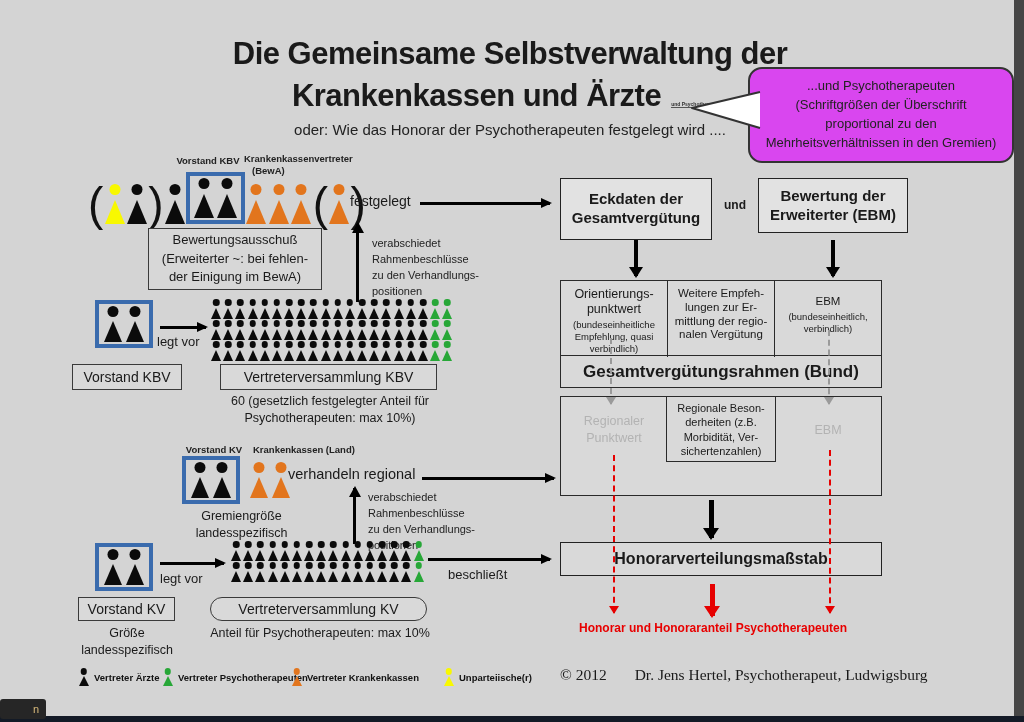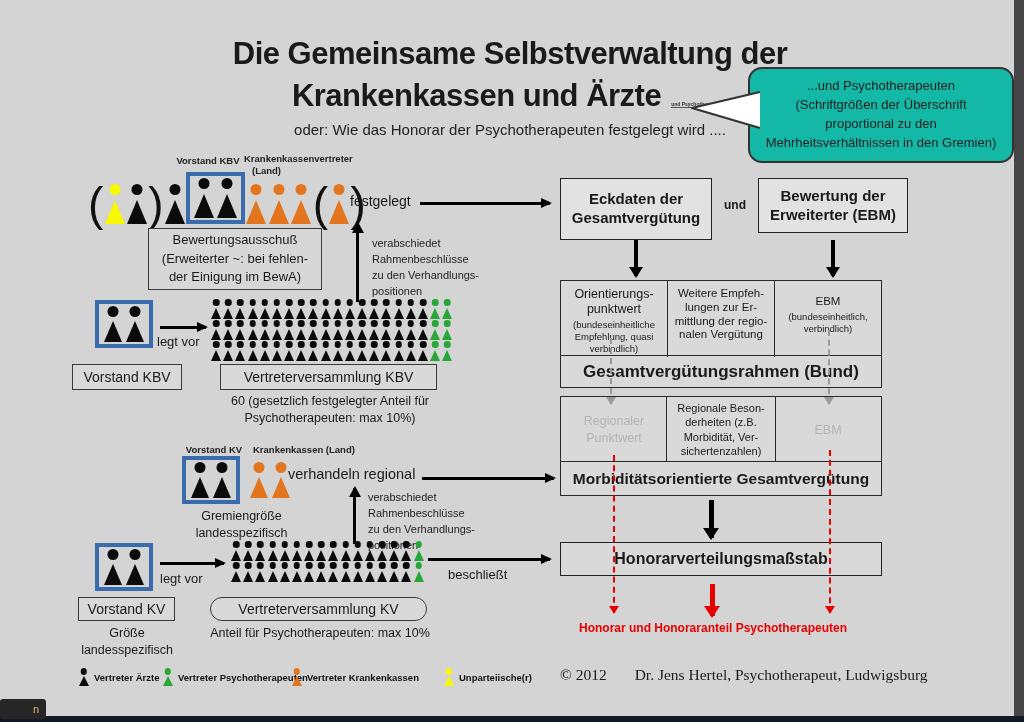--- a/index.html
+++ b/index.html
@@ -10,21 +10,21 @@
   
   #right-strip{left:1014px;top:0;width:10px;height:722px;background:#454545;}
   #bottom-strip{left:0;top:716px;width:1024px;height:6px;background:#131a26;}
   #corner-chip{left:0;top:699px;width:46px;height:20px;background:#262626;border-radius:3px;color:#d7b97a;font-size:11px;line-height:20px;text-align:right;padding-right:7px;box-sizing:border-box;}
   
   #title-1{left:150px;top:36px;width:720px;font-size:31px;font-weight:700;text-align:center;letter-spacing:-.5px;}
   #title-2{left:150px;top:78px;width:720px;font-size:31px;font-weight:700;text-align:center;letter-spacing:-.5px;}
   #title-tiny{font-size:5px;font-weight:700;color:#333;vertical-align:baseline;margin-left:10px;border-bottom:1px solid #555;letter-spacing:0;}
   #subtitle{left:150px;top:121px;width:720px;font-size:15px;text-align:center;color:#222;}
   
-  #callout{left:748px;top:67px;width:266px;height:96px;background:#14b8a6;border:2px solid #333;border-radius:14px;box-sizing:border-box;display:flex;flex-direction:column;justify-content:center;text-align:center;font-size:13px;line-height:1.45;color:#222;z-index:6;}
+  #callout{left:748px;top:67px;width:266px;height:96px;background:#d946ef;border:2px solid #333;border-radius:14px;box-sizing:border-box;display:flex;flex-direction:column;justify-content:center;text-align:center;font-size:13px;line-height:1.45;color:#222;z-index:6;}
   #callout-tail{left:690px;top:86px;width:72px;height:52px;z-index:7;}
   
   .person{position:relative;display:inline-block;vertical-align:bottom;}
   .person::before{content:"";position:absolute;left:50%;top:0;transform:translateX(-50%);border-radius:50%;background:var(--pc);}
   .person::after{content:"";position:absolute;left:50%;bottom:0;transform:translateX(-50%);width:0;height:0;border-style:solid;border-color:transparent;border-bottom-color:var(--pc);}
   .black{--pc:#0b0b0b;} .green{--pc:#27a737;} .orange{--pc:#e2751d;} .yellow{--pc:#f8f800;}
   .bframe{display:inline-flex;align-items:flex-end;border:4px solid #3a6bad;padding:2px 3px;background:transparent;}
   .paren{display:inline-block;vertical-align:bottom;font-weight:400;color:#111;}
   .fig-lg{display:flex;align-items:flex-end;}
   .fig-lg .person{width:20.5px;height:40px;margin:0 1px;}
@@ -101,21 +101,21 @@
     <div>proportional zu den</div>
     <div>Mehrheitsverhältnissen in den Gremien)</div>
   </div>
   <svg class="abs" id="callout-tail" viewBox="0 0 72 52" width="72" height="52">
     <path d="M70,6 L2,22 L70,42" fill="#ffffff" stroke="#333333" stroke-width="2" stroke-linejoin="round"></path>
   </svg>
 
   <div class="abs tinylabel ctr" style="left:172px;top:155px;width:72px;">Vorstand KBV</div>
   <div class="abs tinylabel" style="left:244px;top:153px;width:110px;">
     <div>Krankenkassenvertreter</div>
-    <div style="margin-left:8px;">(Land)</div>
+    <div style="margin-left:8px;">(BewA)</div>
   </div>
   <div class="abs fig-lg" style="left:88px;top:182px;height:42px;">
       <span class="paren">(</span>
       <span class="person yellow"></span>
       <span class="person black"></span>
       <span class="paren">)</span>
       <span class="person black"></span>
       <span class="bframe">
         <span class="person black"></span>
         <span class="person black"></span>
@@ -281,21 +281,20 @@
       <div>Regionaler</div>
       <div>Punktwert</div>
     </div>
     <div id="t2-col2">
       <div>Regionale Beson-</div>
       <div>derheiten (z.B.</div>
       <div>Morbidität, Ver-</div>
       <div>sichertenzahlen)</div>
     </div>
     <div class="abs graytxt ctr" style="left:214px;top:26px;width:106px;font-size:12.5px;">EBM</div>
-    <div id="t2-footer">Morbiditätsorientierte Gesamtvergütung</div>
   </div>
 
   <div class="dash-red" style="left:613px;top:455px;height:158px;"></div>
   <div class="dash-red" style="left:829px;top:450px;height:163px;"></div>
 
   <div class="down-arrow big" style="left:709px;top:500px;height:38px;"></div>
   <div class="abs box" style="left:560px;top:542px;width:322px;height:34px;border:1.6px solid #222;font-weight:700;font-size:16px;background:#d9d9d9;">Honorarverteilungsmaßstab</div>
   <div class="red-down" style="left:710px;top:584px;height:32px;"></div>
   <div class="abs" id="result-text">Honorar und Honoraranteil Psychotherapeuten</div>
 

